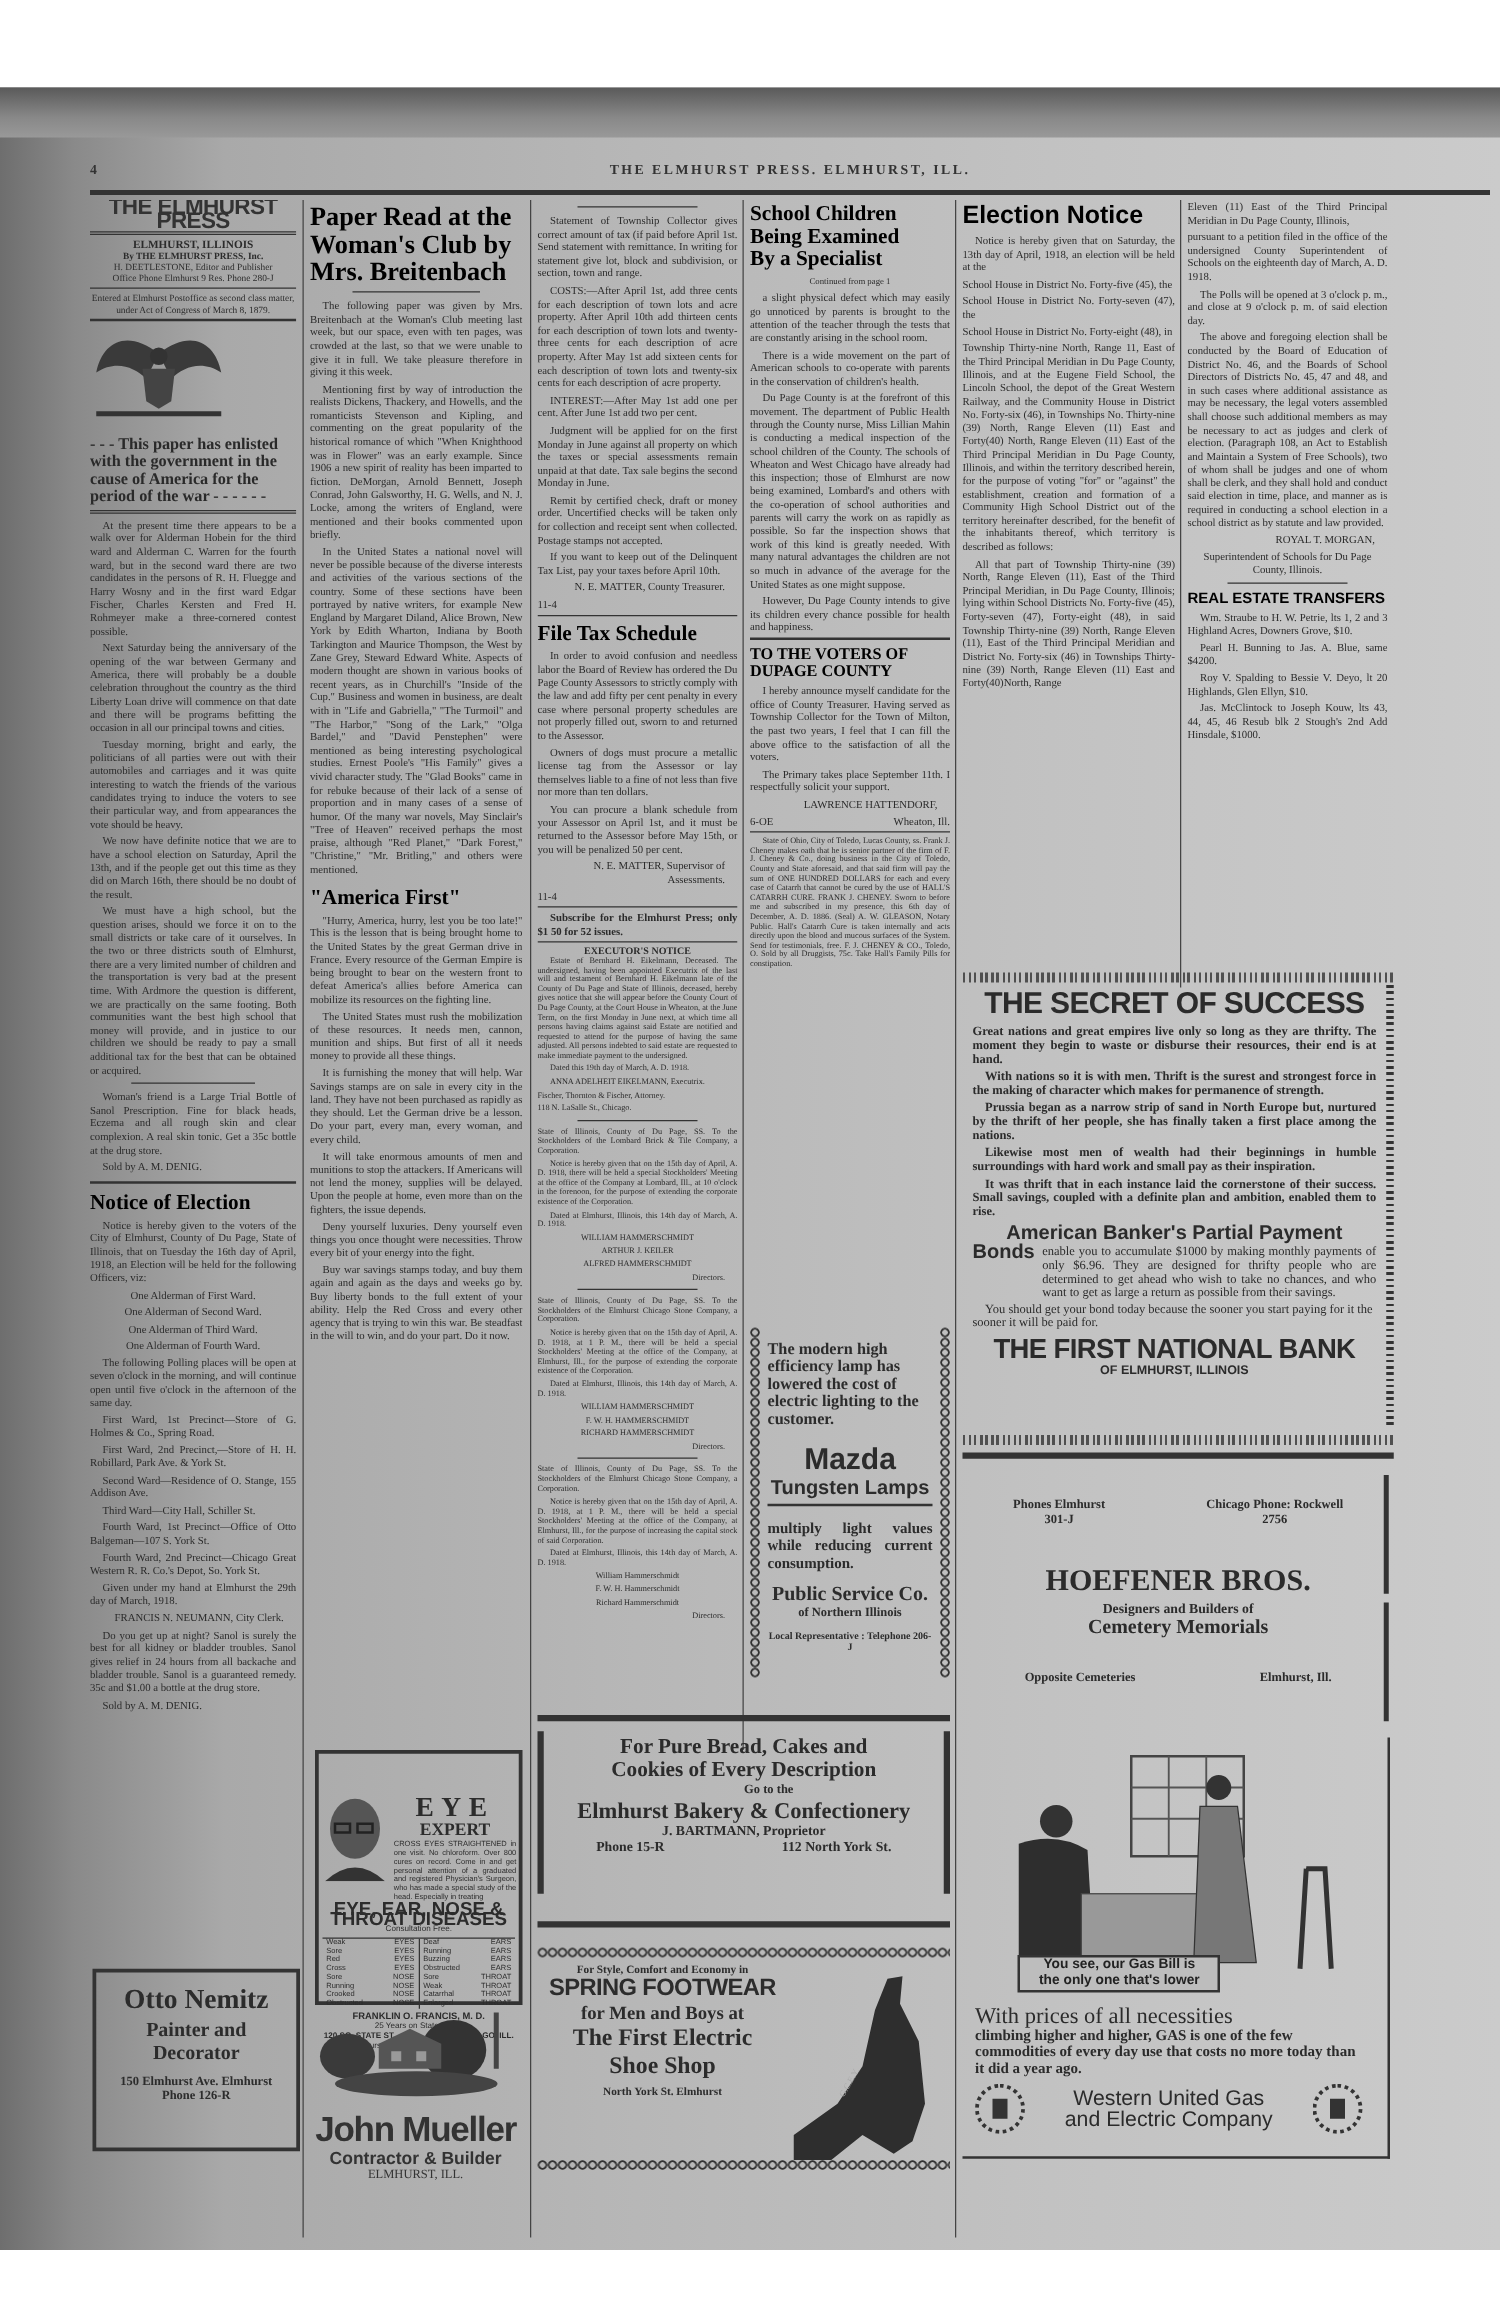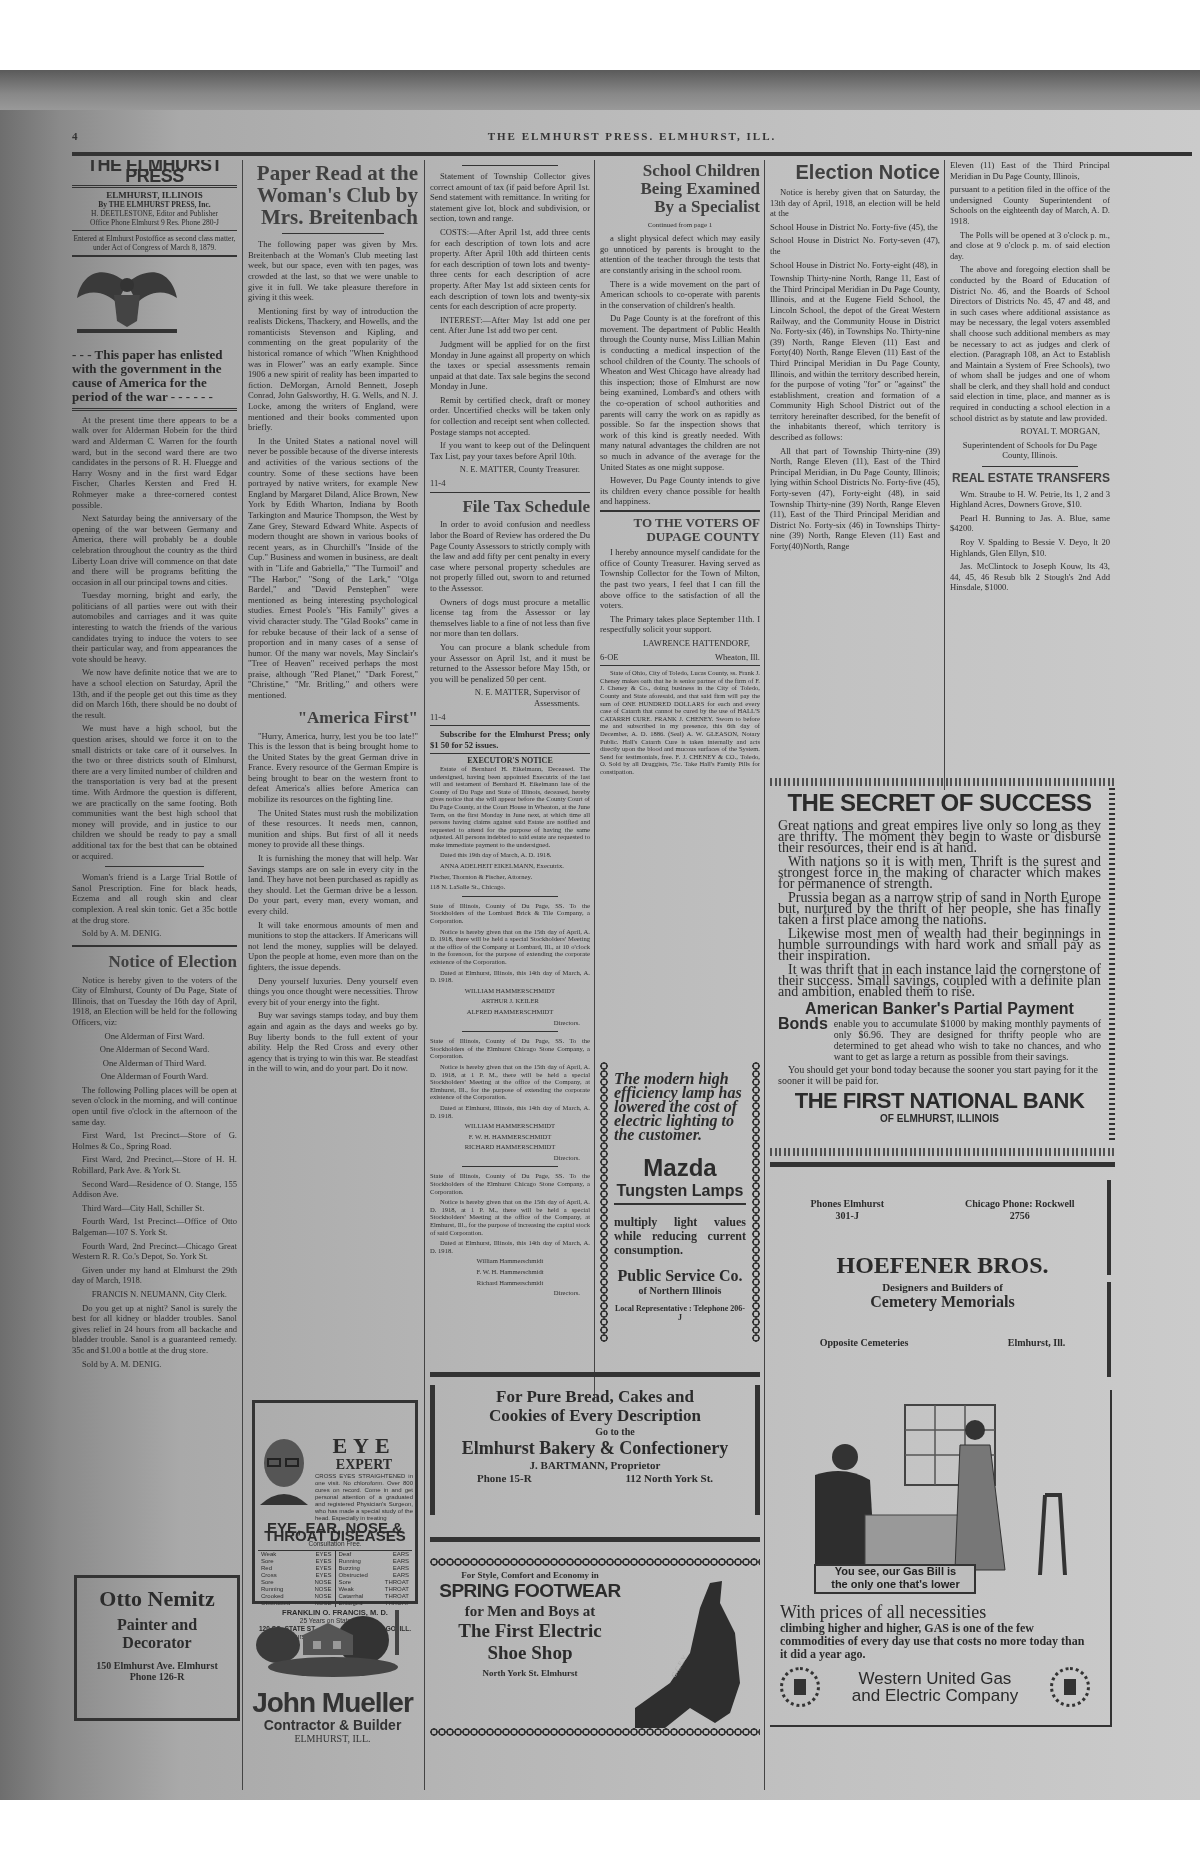--- a/index.html
+++ b/index.html
@@ -5,21 +5,21 @@
   html,body{margin:0;padding:0;}
   body{width:1200px;height:1855px;background:#ffffff;position:relative;overflow:hidden;font-family:"Liberation Serif","DejaVu Serif",serif;color:#2a2a2a;}
   .scan{position:absolute;left:0;top:70px;width:1200px;height:1730px;background:linear-gradient(90deg,#6e6e6e 0%,#8a8a8a 5%,#a9a9a9 15%,#b6b6b6 40%,#c2c2c2 70%,#cbcbcb 100%);}
   .topstrip{position:absolute;left:0;top:70px;width:1200px;height:40px;background:linear-gradient(180deg,#5a5a5a,#888 60%,#999);}
   .page{position:absolute;left:72px;top:110px;width:1120px;height:1680px;}
   .running{position:absolute;left:0;top:20px;width:1120px;height:20px;font-size:11px;letter-spacing:2px;font-weight:bold;text-align:center;color:#333;}
   .running .pg{position:absolute;left:0;top:0;}
   .rule{position:absolute;left:0;top:42px;width:1120px;height:4px;background:#333;}
   .col{position:absolute;top:50px;font-size:8.6px;line-height:10.6px;color:#2b2b2b;text-align:justify;overflow:hidden;}
   .vline{position:absolute;top:50px;width:1px;background:#444;}
-  .head{font-family:"Liberation Sans","DejaVu Sans",sans-serif;font-weight:bold;text-align:right;color:#404040;line-height:1.05;margin:2px 0 4px;}
+  .head{font-family:"Liberation Sans","DejaVu Sans",sans-serif;font-weight:bold;text-align:left;color:#000000;line-height:1.05;margin:2px 0 4px;}
   .h-big{font-size:21px;}
   .h-med{font-size:17px;}
   .mast{font-family:"Liberation Sans",sans-serif;font-weight:bold;font-size:18px;letter-spacing:-0.5px;text-align:center;border-bottom:3px double #333;padding-bottom:4px;color:#333;}
   .small{font-size:7.5px;line-height:9px;text-align:center;}
   .divider{width:60%;margin:5px auto;border-top:1px solid #333;}
   p{margin:0 0 3px;text-indent:10px;}
   .eagle{width:110px;height:80px;margin:6px auto 2px;}
   .enlist{font-size:13px;font-weight:bold;line-height:14px;text-align:left;color:#2a2a2a;border-bottom:3px double #333;padding-bottom:4px;}
   .adbox{position:absolute;border:3px solid #333;text-align:center;font-family:"Liberation Sans",sans-serif;color:#2c2c2c;}
   .greek{position:absolute;height:8px;background:repeating-linear-gradient(90deg,#333 0 2px,transparent 2px 5px,#333 5px 7px,transparent 7px 9px);opacity:.8;}
@@ -296,21 +296,21 @@
         <span>6-OE</span>
         <span>Wheaton, Ill.</span>
       </p>
     <p style="font-size:6.6px;line-height:7.6px;border-top:1px solid #333;padding-top:3px;">State of Ohio, City of Toledo, Lucas County, ss. Frank J. Cheney makes oath that he is senior partner of the firm of F. J. Cheney &amp; Co., doing business in the City of Toledo, County and State aforesaid, and that said firm will pay the sum of ONE HUNDRED DOLLARS for each and every case of Catarrh that cannot be cured by the use of HALL'S CATARRH CURE. FRANK J. CHENEY. Sworn to before me and subscribed in my presence, this 6th day of December, A. D. 1886. (Seal) A. W. GLEASON, Notary Public. Hall's Catarrh Cure is taken internally and acts directly upon the blood and mucous surfaces of the System. Send for testimonials, free. F. J. CHENEY &amp; CO., Toledo, O. Sold by all Druggists, 75c. Take Hall's Family Pills for constipation.</p>
   </div>
 
   <div style="position:absolute;left:528px;top:952px;width:160px;height:280px;border:0;">
     <div class="chainv" style="left:0;top:0;height:280px;"></div>
     <div class="chainv" style="right:0;top:0;height:280px;"></div>
     <div style="padding:10px 14px;font-family:'Liberation Serif',serif;font-weight:bold;color:#2c2c2c;">
-      <div style="font-size:16px;line-height:14px;font-style:italic;">The modern high efficiency lamp has lowered the cost of electric lighting to the customer.</div>
+      <div style="font-size:13px;line-height:14px;">The modern high efficiency lamp has lowered the cost of electric lighting to the customer.</div>
       <div style="font-family:'Liberation Sans',sans-serif;font-size:24px;text-align:center;margin-top:12px;">Mazda</div>
       <div style="font-family:'Liberation Sans',sans-serif;font-size:16px;text-align:center;border-bottom:2px solid #333;padding-bottom:3px;">Tungsten Lamps</div>
       <div style="font-size:12px;line-height:14px;margin-top:10px;text-align:justify;">multiply light values while reducing current consumption.</div>
       <div style="font-size:16px;text-align:center;margin-top:10px;">Public Service Co.</div>
       <div style="font-size:10px;text-align:center;">of Northern Illinois</div>
       <div style="font-size:8px;text-align:center;margin-top:8px;">Local Representative : Telephone 206-J</div>
     </div>
   </div>
 
   <div style="position:absolute;left:358px;top:1262px;width:330px;height:160px;border-top:5px solid #333;border-bottom:5px solid #333;">
@@ -372,21 +372,21 @@
     <p>Roy V. Spalding to Bessie V. Deyo, lt 20 Highlands, Glen Ellyn, $10.</p>
     <p>Jas. McClintock to Joseph Kouw, lts 43, 44, 45, 46 Resub blk 2 Stough's 2nd Add Hinsdale, $1000.</p>
   </div>
 
   <div style="position:absolute;left:698px;top:668px;width:345px;height:380px;">
     <div class="greek" style="left:0;top:0;width:345px;"></div>
     <div class="greek" style="left:0;top:370px;width:345px;"></div>
     <div style="position:absolute;right:0;top:10px;width:6px;height:355px;background:repeating-linear-gradient(180deg,#333 0 2px,transparent 2px 5px);"></div>
     <div style="padding:12px 14px 0 8px;color:#2b2b2b;">
       <div style="font-family:'Liberation Sans',sans-serif;font-weight:bold;font-size:24px;text-align:center;letter-spacing:-0.5px;line-height:26px;">THE SECRET OF SUCCESS</div>
-      <div style="font-size:14px;line-height:11px;text-align:justify;margin-top:4px;">
+      <div style="font-size:10px;line-height:11px;text-align:justify;margin-top:4px;font-weight:bold;">
         <p style="text-indent:0">Great nations and great empires live only so long as they are thrifty. The moment they begin to waste or disburse their resources, their end is at hand.</p>
         <p>With nations so it is with men. Thrift is the surest and strongest force in the making of character which makes for permanence of strength.</p>
         <p>Prussia began as a narrow strip of sand in North Europe but, nurtured by the thrift of her people, she has finally taken a first place among the nations.</p>
         <p>Likewise most men of wealth had their beginnings in humble surroundings with hard work and small pay as their inspiration.</p>
         <p>It was thrift that in each instance laid the cornerstone of their success. Small savings, coupled with a definite plan and ambition, enabled them to rise.</p>
       </div>
       <div style="font-family:'Liberation Sans',sans-serif;font-weight:bold;font-size:16px;line-height:18px;text-align:center;">American Banker's Partial Payment</div>
       <div style="display:flex;align-items:flex-start;font-size:10px;line-height:11px;">
         <span style="font-family:'Liberation Sans',sans-serif;font-weight:bold;font-size:16px;margin-right:6px;">Bonds</span>
         <span style="text-align:justify;">enable you to accumulate $1000 by making monthly payments of only $6.96. They are designed for thrifty people who are determined to get ahead who wish to take no chances, and who want to get as large a return as possible from their savings.</span>

